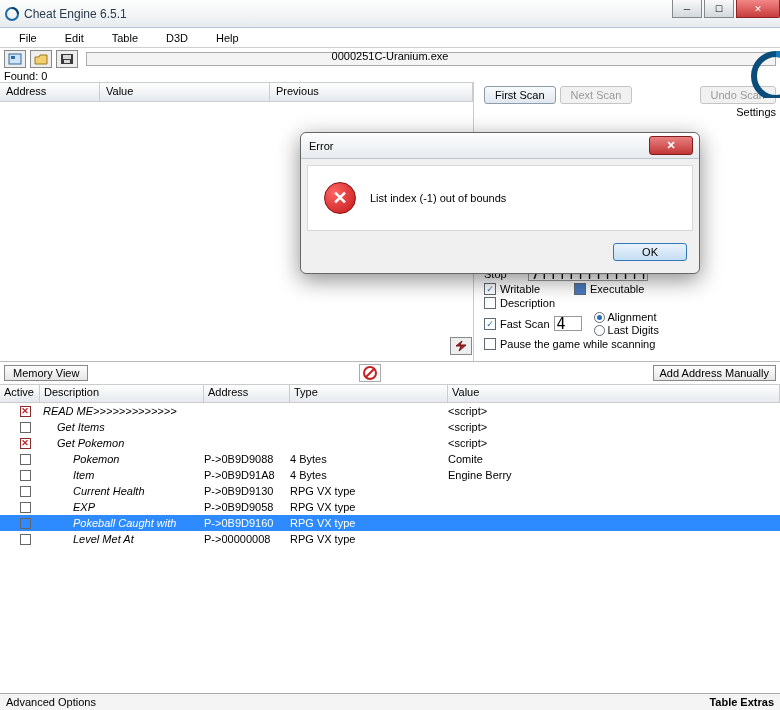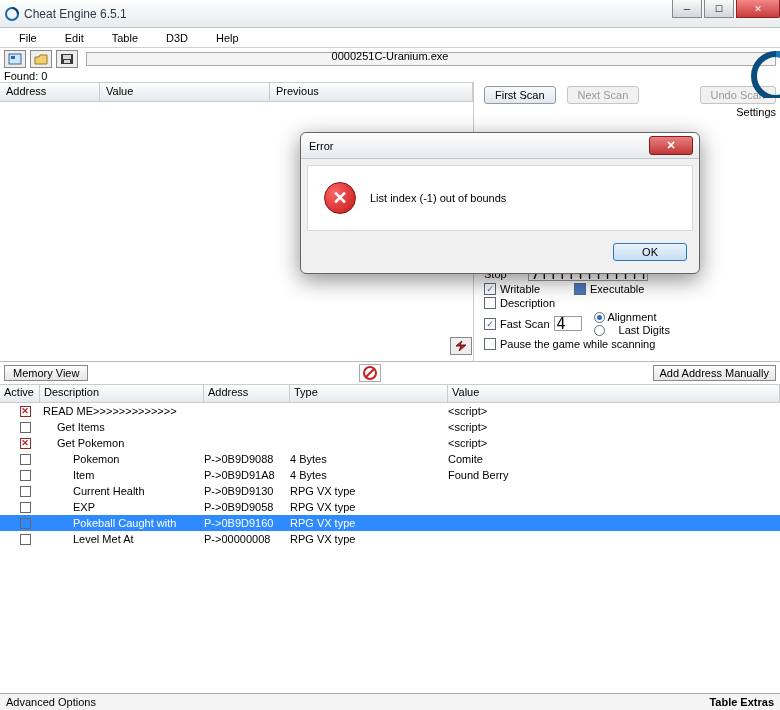--- a/index.html
+++ b/index.html
@@ -22,21 +22,21 @@
 
 .found { padding: 0 4px; font-size: 11px; }
 
 .mid { display: flex; height: 280px; border-bottom: 1px solid #bbb; }
 .leftpane { width: 474px; display: flex; flex-direction: column; border-right: 1px solid #ccc; }
 .cols { display: flex; background: linear-gradient(#fefefe,#e5e9ed); border-top: 1px solid #ccc; border-bottom: 1px solid #ccc; height: 20px; }
 .colh { border-right: 1px solid #ccc; padding: 2px 6px; }
 .results { flex: 1; background: #fff; }
 
 .rightpane { flex: 1; padding: 4px 4px 4px 10px; position: relative; }
-.scanbtns { display: flex; gap: 11px; }
+.scanbtns { display: flex; gap: 4px; }
 .btn { border: 1px solid #8e9ba9; background: linear-gradient(#f9fbfd,#dfe7ee); padding: 2px 10px; border-radius: 3px; min-width: 68px; text-align: center; }
 .btn.disabled { color: #9a9a9a; border-color: #c4c4c4; background: #f1f1f1; }
 .settings { text-align: right; color: #000; margin-top: 2px; }
 .opts { margin-top: 120px; }
 .opt { display: flex; align-items: center; gap: 4px; margin: 2px 0; white-space: nowrap; }
 .opt input[type=text] { width: 120px; height: 15px; border: 1px solid #999; padding: 0 2px; font-family: monospace; font-size: 15px; }
 .cb { width: 12px; height: 12px; border: 1px solid #606a74; background: #fff; display: inline-flex; align-items: center; justify-content: center; font-size: 9px; color: #2a6bbd; }
 .cb.sq { background: #4a7abf; }
 .radio { width: 11px; height: 11px; border: 1px solid #606a74; border-radius: 50%; display: inline-flex; align-items: center; justify-content: center; }
 .radio.on::after { content: ""; width: 5px; height: 5px; background: #2a6bbd; border-radius: 50%; }
@@ -47,21 +47,21 @@
 .addman { border: 1px solid #888; background: linear-gradient(#fdfdfd,#e6e6e6); padding: 1px 6px; }
 
 .listhdr { display: flex; background: linear-gradient(#fefefe,#e5e9ed); border-bottom: 1px solid #ccc; height: 18px; }
 .listhdr div { border-right: 1px solid #ccc; padding: 1px 4px; }
 .ah { width: 40px; } .dh { width: 164px; } .adh { width: 86px; } .th { width: 158px; } .vh { flex: 1; }
 
 .list { height: 220px; overflow: auto; }
 .row { display: flex; height: 16px; align-items: center; }
 .row.sel { background: #2e8bff; color: #fff; }
 .row .ac { width: 40px; display: flex; justify-content: center; padding-left: 10px; }
-.row .de { width: 164px; display: flex; align-items: flex-start; gap: 3px; }
+.row .de { width: 164px; display: flex; align-items: flex-start; gap: 3px; font-style: italic; }
 .row .ad { width: 86px; }
 .row .ty { width: 158px; }
 .row .va { flex: 1; }
 .xbox { width: 11px; height: 11px; border: 1px solid #8a2a2a; display: inline-flex; align-items: center; justify-content: center; color: #b22; font-size: 9px; font-weight: bold; }
 .ebox { width: 11px; height: 11px; border: 1px solid #666; display: inline-block; }
 .ind0 { padding-left: 0; } .ind1 { padding-left: 14px; } .ind2 { padding-left: 30px; }
 
 .footer { position: absolute; bottom: 0; left: 0; right: 0; border-top: 1px solid #aaa; display: flex; justify-content: space-between; padding: 2px 6px; background: #f4f4f4; }
 
 .dialog { position: absolute; left: 300px; top: 132px; width: 400px; background: #f0f0f0; border: 1px solid #666; border-radius: 6px; box-shadow: 0 6px 22px rgba(0,0,0,.45); }
@@ -170,21 +170,21 @@
       </div>
       <div class="opt">
         <span class="cb">✓</span>
         <span>Fast Scan</span>
         <input type="text" style="width: 28px;" value="4">
         <div style="display:inline-flex;flex-direction:column;margin-left:8px;gap:1px">
           <span style="display:flex;align-items:center;gap:3px">
               <span class="radio on"></span>
               <span>Alignment</span>
             </span>
-          <span style="display:flex;align-items:center;gap:14px">
+          <span style="display:flex;align-items:center;gap:3px">
               <span class="radio"></span>
               <span>Last Digits</span>
             </span>
         </div>
       </div>
       <div class="opt">
         <span class="cb"></span>
         <span>Pause the game while scanning</span>
       </div>
     </div>
@@ -267,21 +267,21 @@
     <div class="row">
       <div class="ac">
         <span class="ebox"></span>
       </div>
       <div class="de">
         <span class="ind2"></span>
         <span>Item</span>
       </div>
       <div class="ad">P-&gt;0B9D91A8</div>
       <div class="ty">4 Bytes</div>
-      <div class="va">Found Berry</div>
+      <div class="va">Engine Berry</div>
     </div>
     <div class="row">
       <div class="ac">
         <span class="ebox"></span>
       </div>
       <div class="de">
         <span class="ind2"></span>
         <span>Current Health</span>
       </div>
       <div class="ad">P-&gt;0B9D9130</div>

